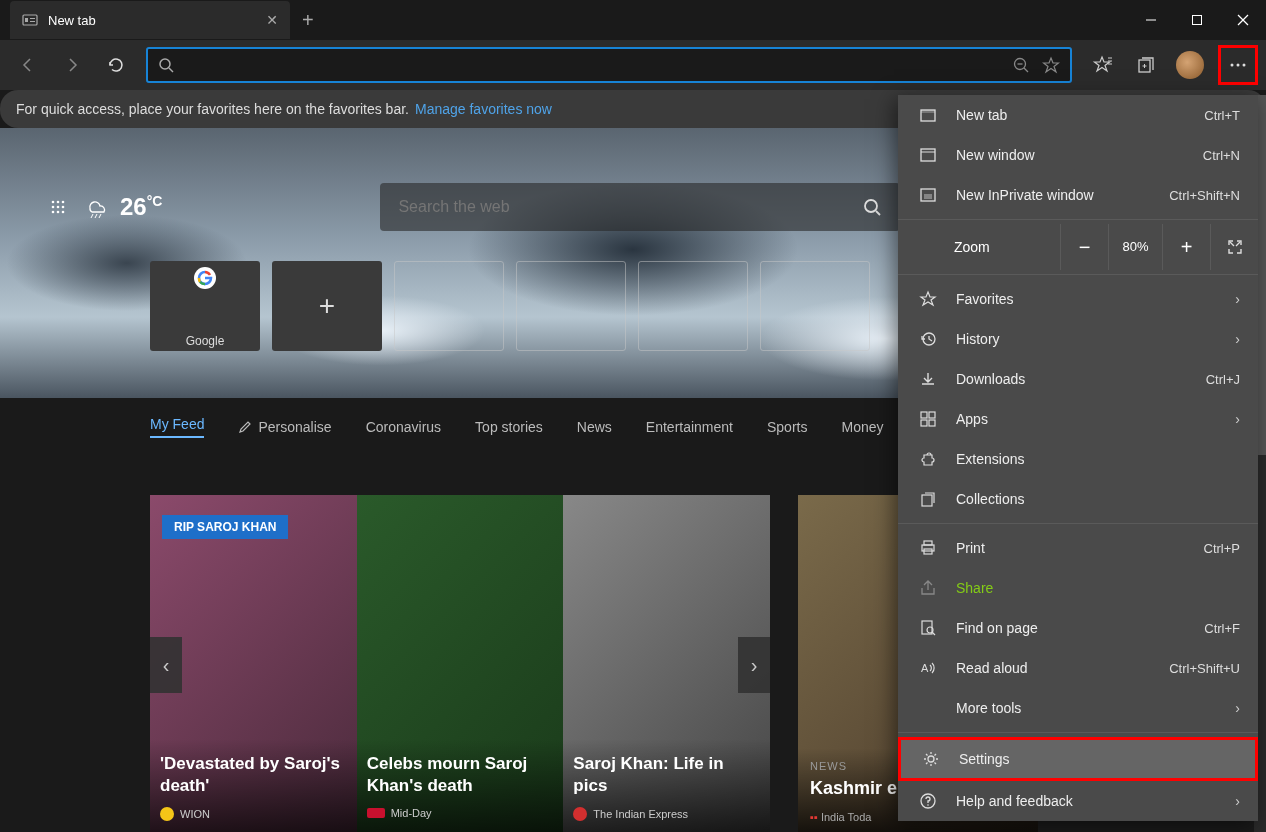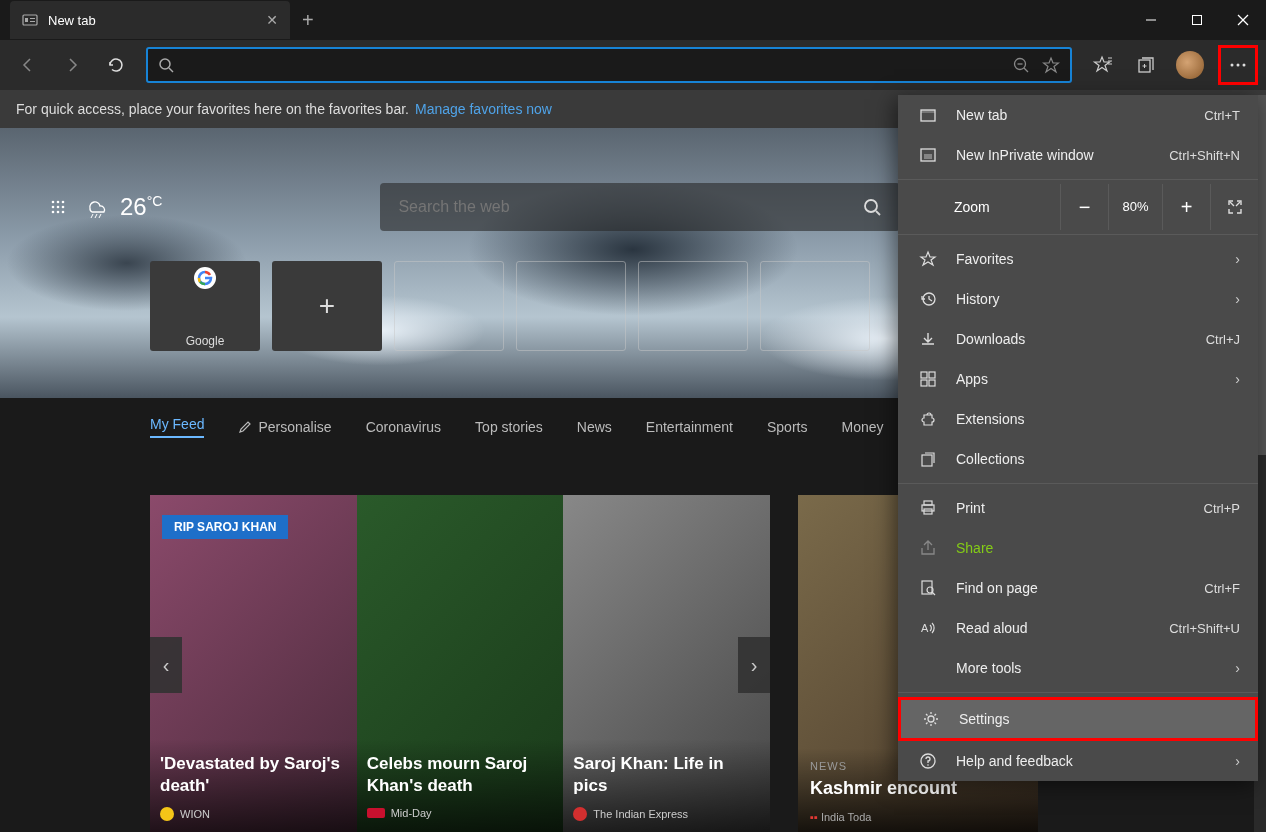--- a/index.html
+++ b/index.html
@@ -21,36 +21,36 @@
     .nav-btn.active { color: #ddd; }
     .addr-bar { flex: 1; height: 36px; background: #1a1a1a; border: 2px solid #1783d6; border-radius: 3px; display: flex; align-items: center; padding: 0 10px; margin: 0 6px; }
     .addr-search-icon { color: #aaa; margin-right: 12px; }
     .addr-input { flex: 1; background: transparent; border: none; outline: none; color: #fff; font-size: 14px; }
     .addr-zoom, .addr-star { color: #888; margin-left: 12px; cursor: pointer; }
     .tool-icon { width: 40px; height: 40px; display: flex; align-items: center; justify-content: center; color: #ccc; cursor: pointer; }
     .avatar { width: 28px; height: 28px; border-radius: 50%; background: radial-gradient(circle at 40% 40%, #d4a373, #8b5a2b); margin: 0 6px; }
     .more-btn { width: 40px; height: 40px; display: flex; align-items: center; justify-content: center; color: #ccc; border: 3px solid #ff0000; cursor: pointer; margin-left: 4px; }
 
     
-    .fav-bar { height: 38px; background: #3a3a3a; display: flex; align-items: center; padding: 0 16px; font-size: 14px; }
+    .fav-bar { height: 38px; background: #3a3a3a; display: flex; align-items: center; padding: 0 16px; font-size: 14px; border-radius: 18px; }
     .fav-text { color: #ddd; }
     .fav-link { color: #4fa3e8; margin-left: 6px; cursor: pointer; }
 
     
     .hero { height: 270px; background: linear-gradient(to bottom, #5a6570, #8a9aa8 40%, #b5c5d0 70%, #4a5560); position: relative; overflow: hidden; }
     .hero::before { content:''; position:absolute; inset:0; background:
       radial-gradient(ellipse 200px 80px at 10% 50%, #3a4550 0%, transparent 60%),
       radial-gradient(ellipse 300px 120px at 50% 45%, #2a3540 0%, transparent 55%),
       radial-gradient(ellipse 250px 100px at 90% 50%, #3a4550 0%, transparent 60%),
       radial-gradient(ellipse 150px 50px at 30% 75%, #e8f0f7 0%, transparent 70%),
       radial-gradient(ellipse 180px 60px at 70% 78%, #e8f0f7 0%, transparent 70%); }
     .hero-top { position: relative; display: flex; align-items: center; padding: 55px 50px 0; gap: 18px; }
     .apps-icon { color: #fff; font-size: 18px; cursor: pointer; }
     .weather { display: flex; align-items: center; gap: 10px; color: #fff; }
-    .weather-temp { font-size: 24px; font-weight: 400; }
+    .weather-temp { font-size: 24px; font-weight: 700; }
     .hero-search { flex: 1; max-width: 520px; height: 48px; background: rgba(40,40,40,0.6); border-radius: 4px; display: flex; align-items: center; padding: 0 18px; margin-left: 200px; }
     .hero-search input { flex: 1; background: transparent; border: none; outline: none; color: #ccc; font-size: 16px; }
     .hero-search-icon { color: #ddd; }
 
     
     .tiles { position: relative; display: flex; gap: 12px; padding: 30px 0 0 150px; }
     .tile { width: 110px; height: 90px; background: #3a3a3a; border-radius: 3px; display: flex; flex-direction: column; align-items: center; justify-content: center; gap: 10px; cursor: pointer; }
     .tile.empty { background: transparent; border: 1px solid rgba(200,200,200,0.5); }
     .tile-icon { width: 28px; height: 28px; display: flex; align-items: center; justify-content: center; }
     .tile-label { font-size: 12px; color: #ddd; margin-top: 32px; }
@@ -367,20 +367,30 @@
           <rect x="2" y="4" width="14" height="3" fill="#ddd" opacity="0.3"></rect>
         </svg>
       </span>
     <span class="menu-label">New tab</span>
     <span class="menu-shortcut">Ctrl+T</span>
   </div>
   <div class="menu-item">
     <span class="menu-icon">
         <svg width="18" height="18" viewBox="0 0 18 18">
           <rect x="2" y="3" width="14" height="12" fill="none" stroke="#ddd" stroke-width="1.3"></rect>
+          <line x1="2" y1="6" x2="16" y2="6" stroke="#ddd"></line>
+        </svg>
+      </span>
+    <span class="menu-label">New window</span>
+    <span class="menu-shortcut">Ctrl+N</span>
+  </div>
+  <div class="menu-item">
+    <span class="menu-icon">
+        <svg width="18" height="18" viewBox="0 0 18 18">
+          <rect x="2" y="3" width="14" height="12" fill="none" stroke="#ddd" stroke-width="1.3"></rect>
           <rect x="5" y="8" width="8" height="5" fill="#ddd" opacity="0.4"></rect>
         </svg>
       </span>
     <span class="menu-label">New InPrivate window</span>
     <span class="menu-shortcut">Ctrl+Shift+N</span>
   </div>
   <div class="menu-sep"></div>
   <div class="zoom-row">
     <span class="zoom-label">Zoom</span>
     <span class="zoom-btn">−</span>

